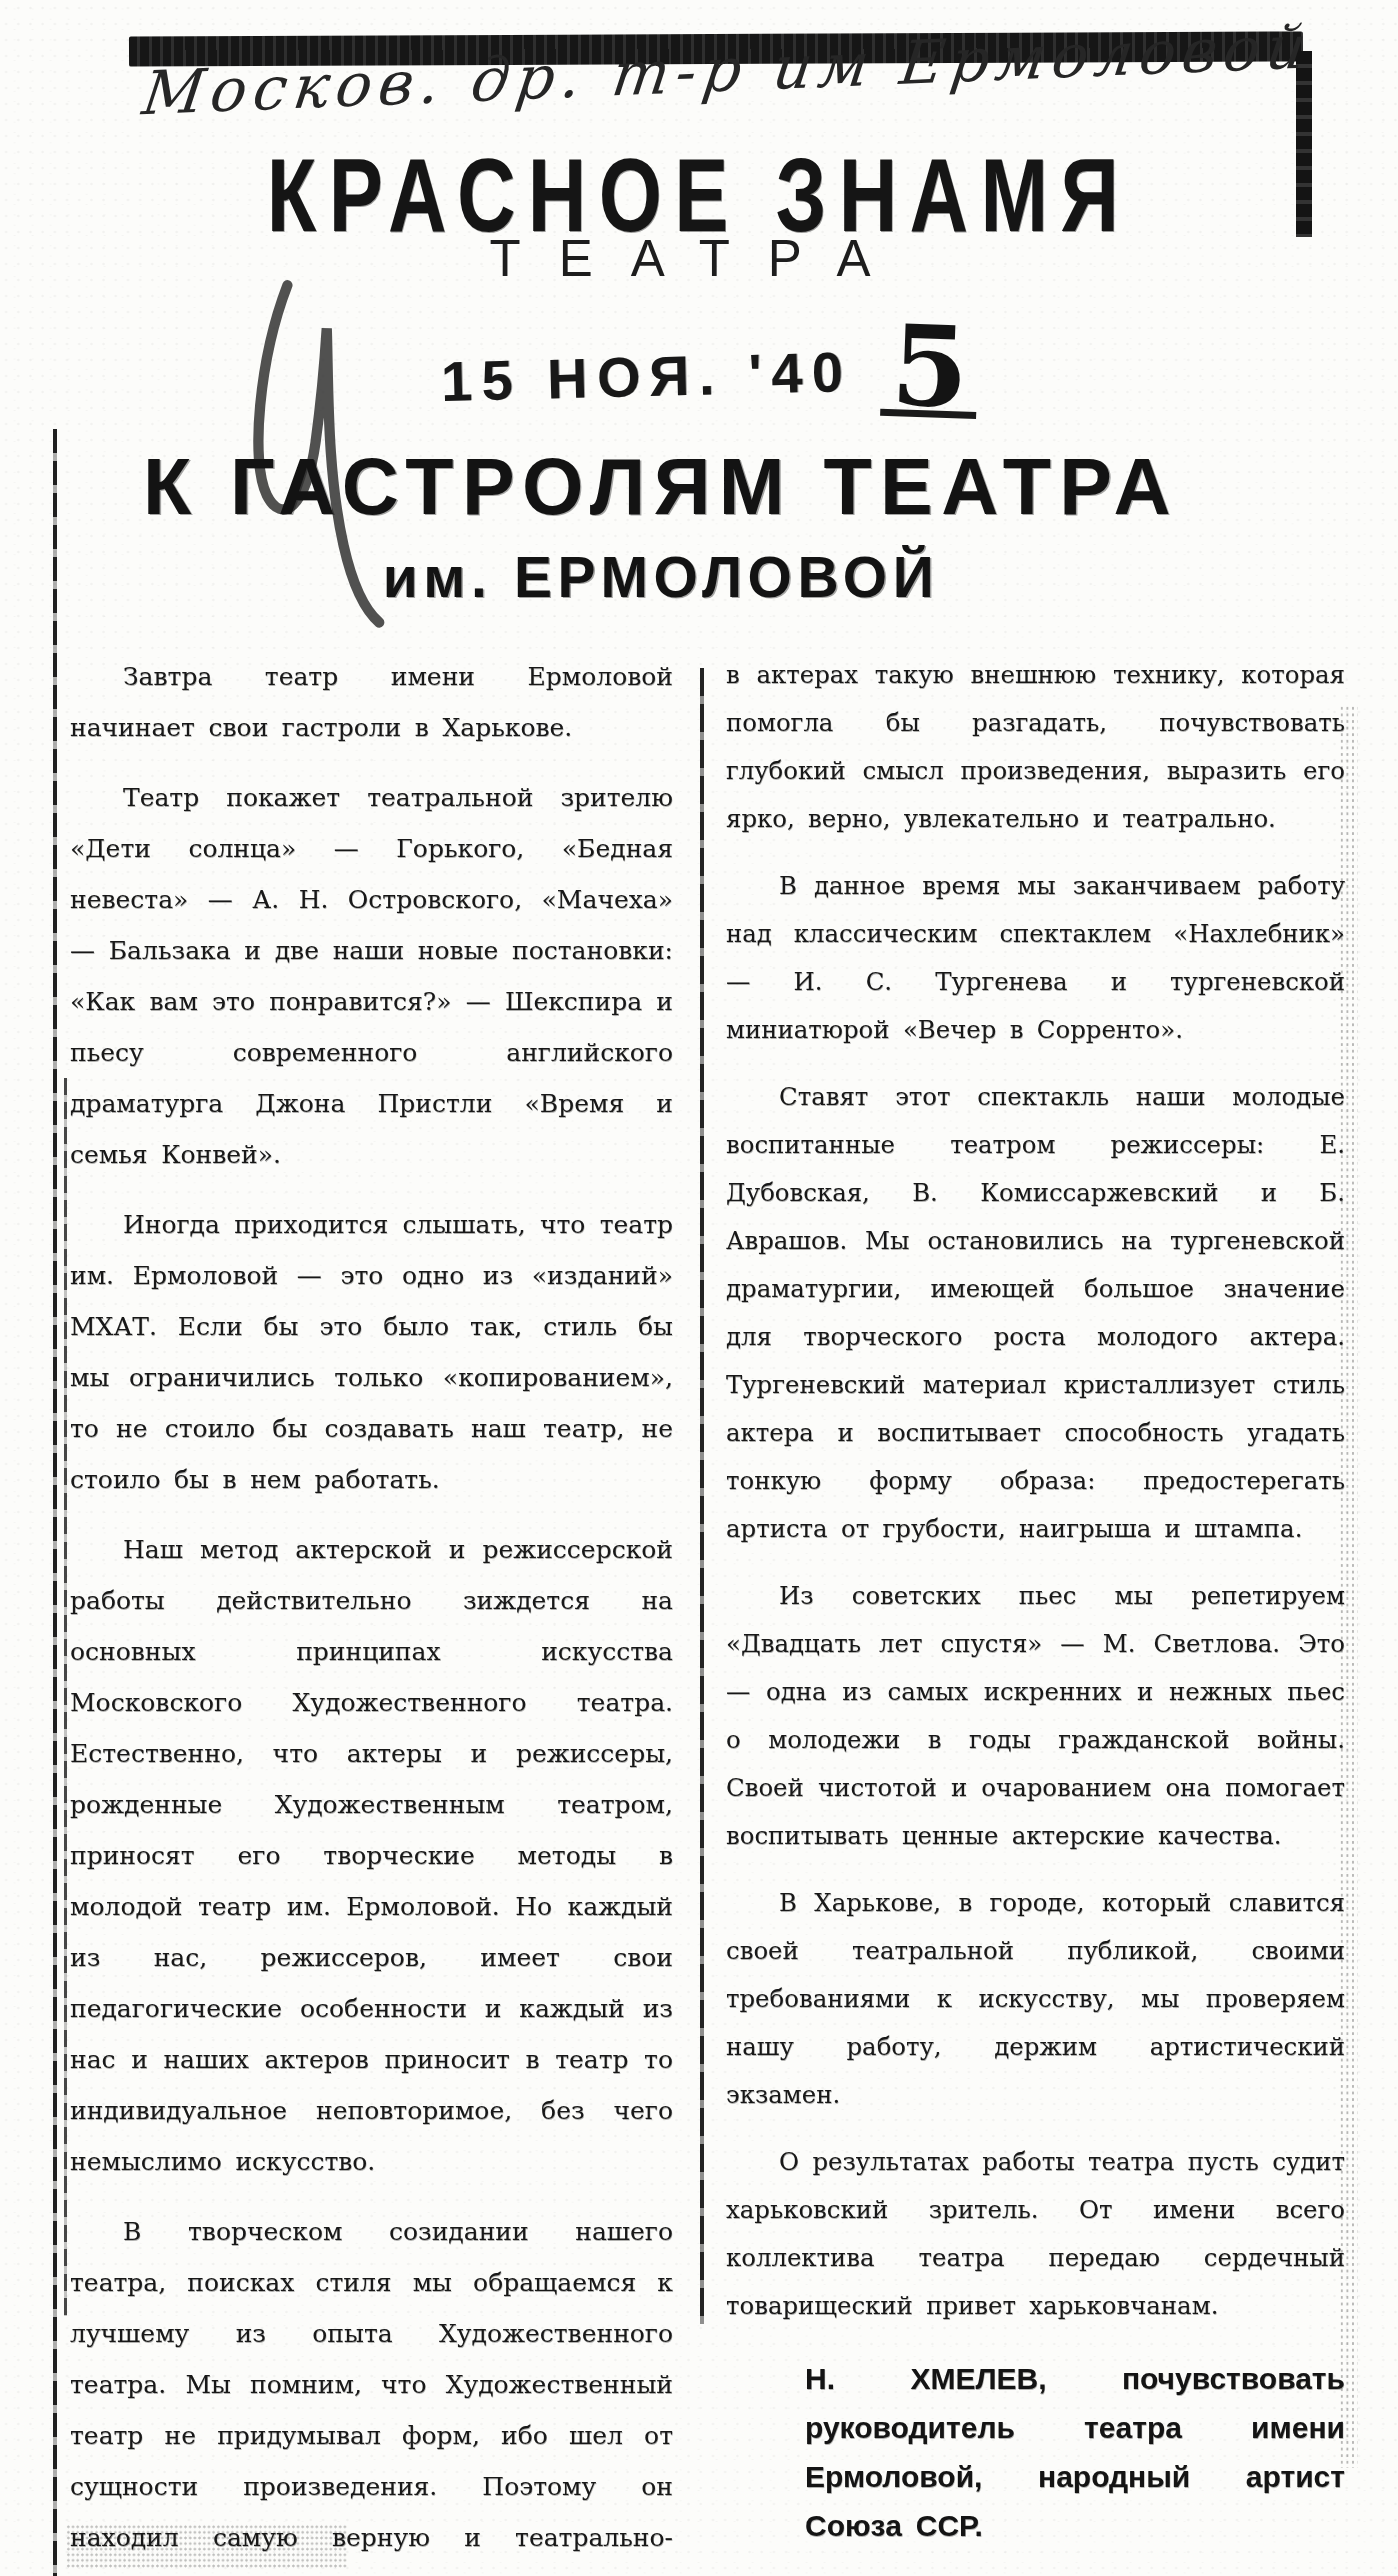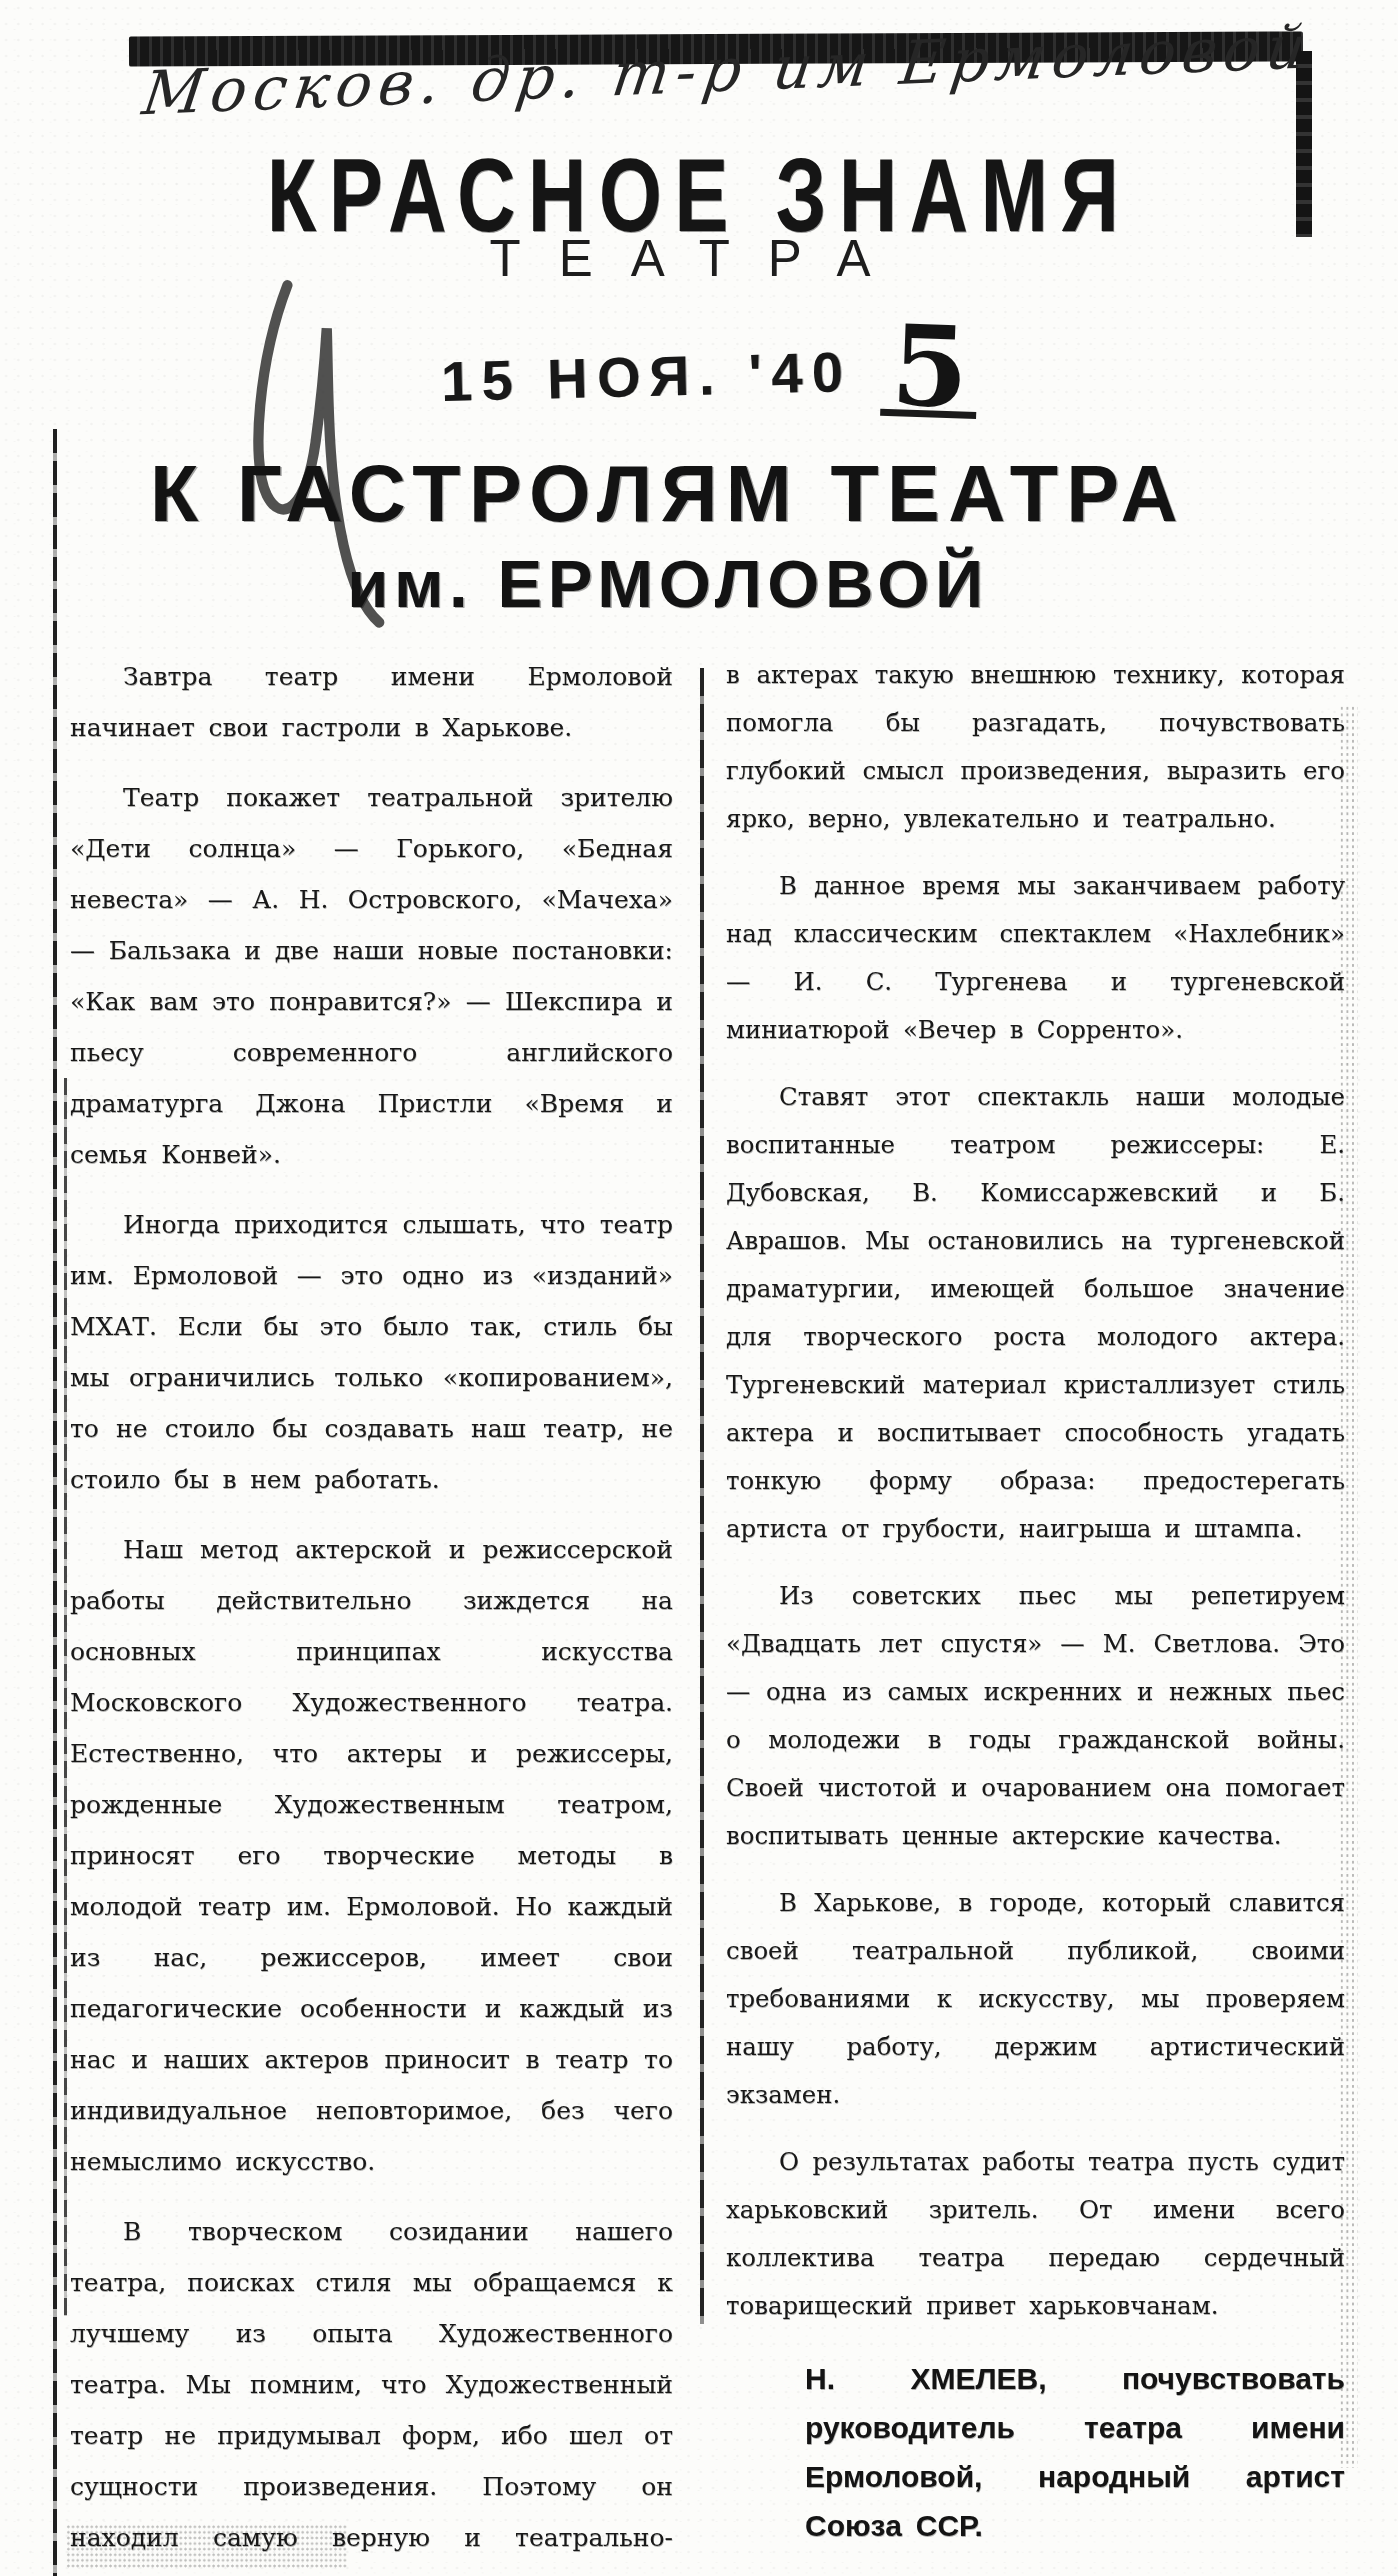--- a/index.html
+++ b/index.html
@@ -112,32 +112,32 @@
     border-bottom: 7.5px solid #1a1a1a;
     padding: 0 9.4px 1.9px 9.4px;
     margin-left: 24.4px;
     transform: rotate(2deg) translateY(9.4px);
   }
   .headline {
     position: absolute; left: 0; top: 441px; width: 1320px; text-align: center;
     font-family: "Liberation Sans", sans-serif;
     font-weight: bold;
     color: #131313;
-    margin: 8px;
+    margin: 1px;
   }
   .headline .line1 {
     display: block;
     font-size: 79px;
     letter-spacing: 8.4px;
     line-height: 90px;
     text-shadow: 1.4px 0.9px 0 rgba(0,0,0,.35);
   }
   .headline .line2 {
     display: block;
-    font-size: 67px;
+    font-size: 57px;
     letter-spacing: 5.6px;
     line-height: 90px;
     text-shadow: 1.4px 0.9px 0 rgba(0,0,0,.35);
   }
 
   
   .columns {
     position: absolute; left: 70px; top: 645px; width: 1275px;
     display: flex;
   }

